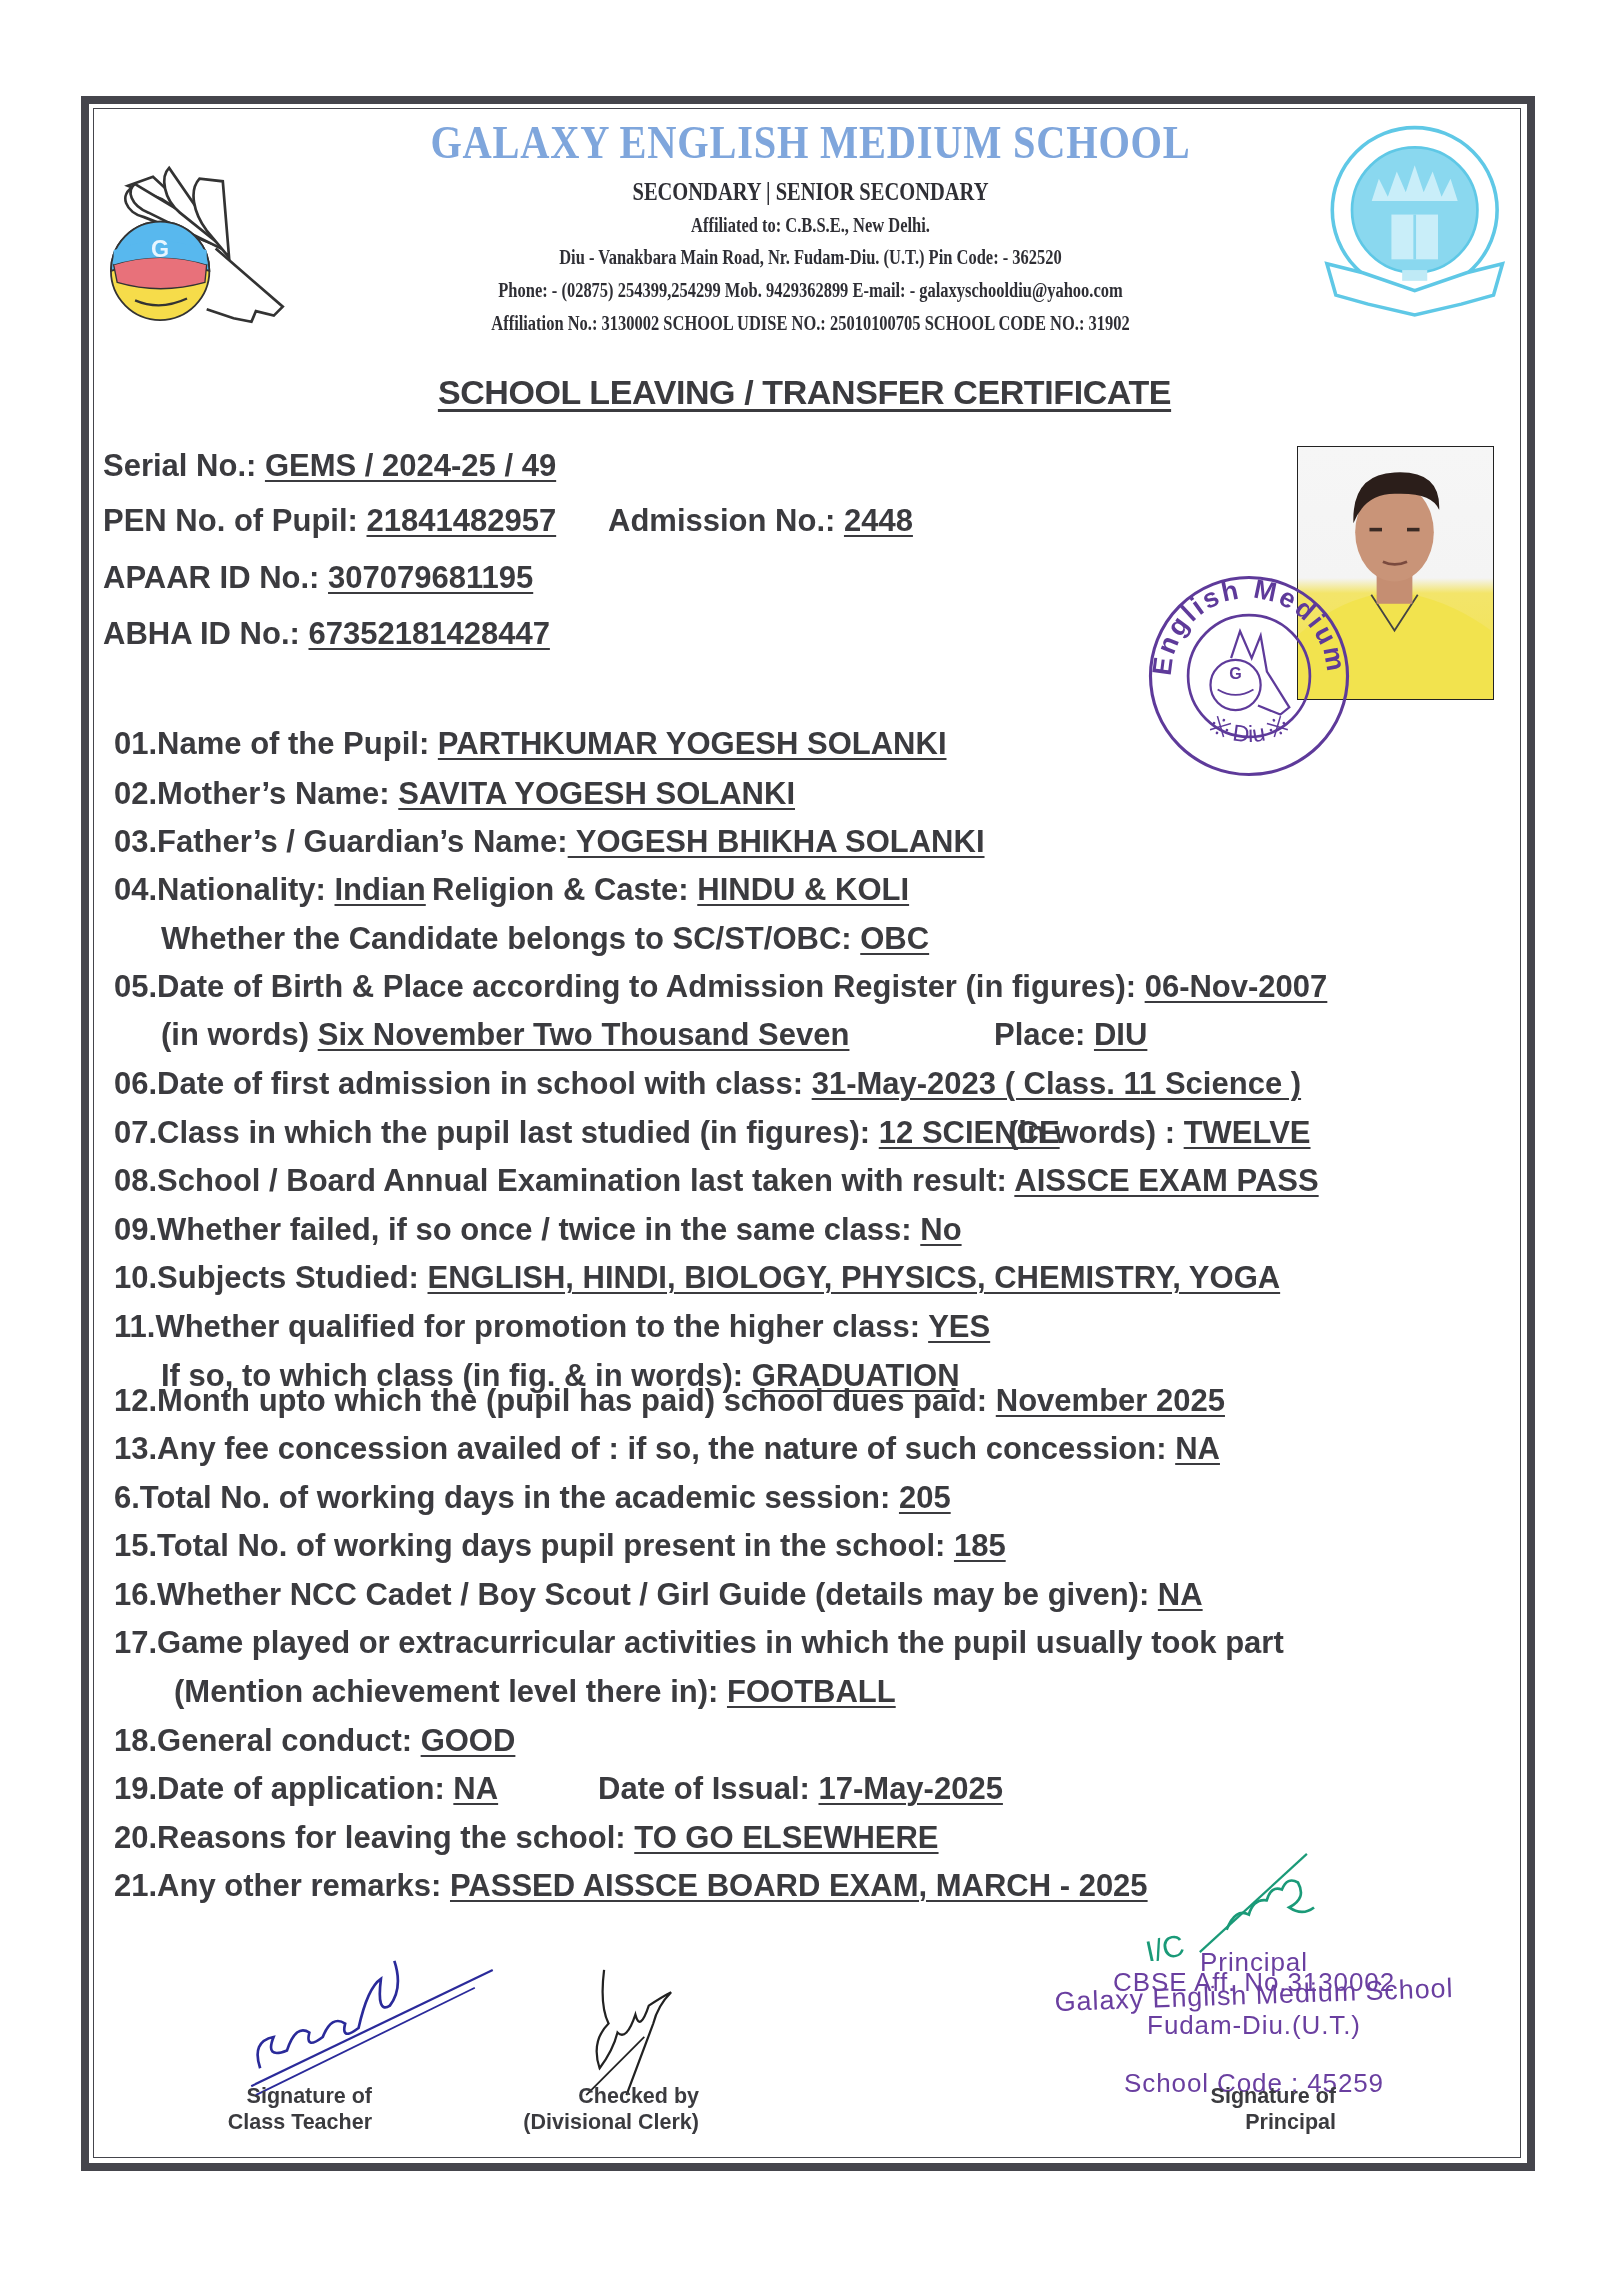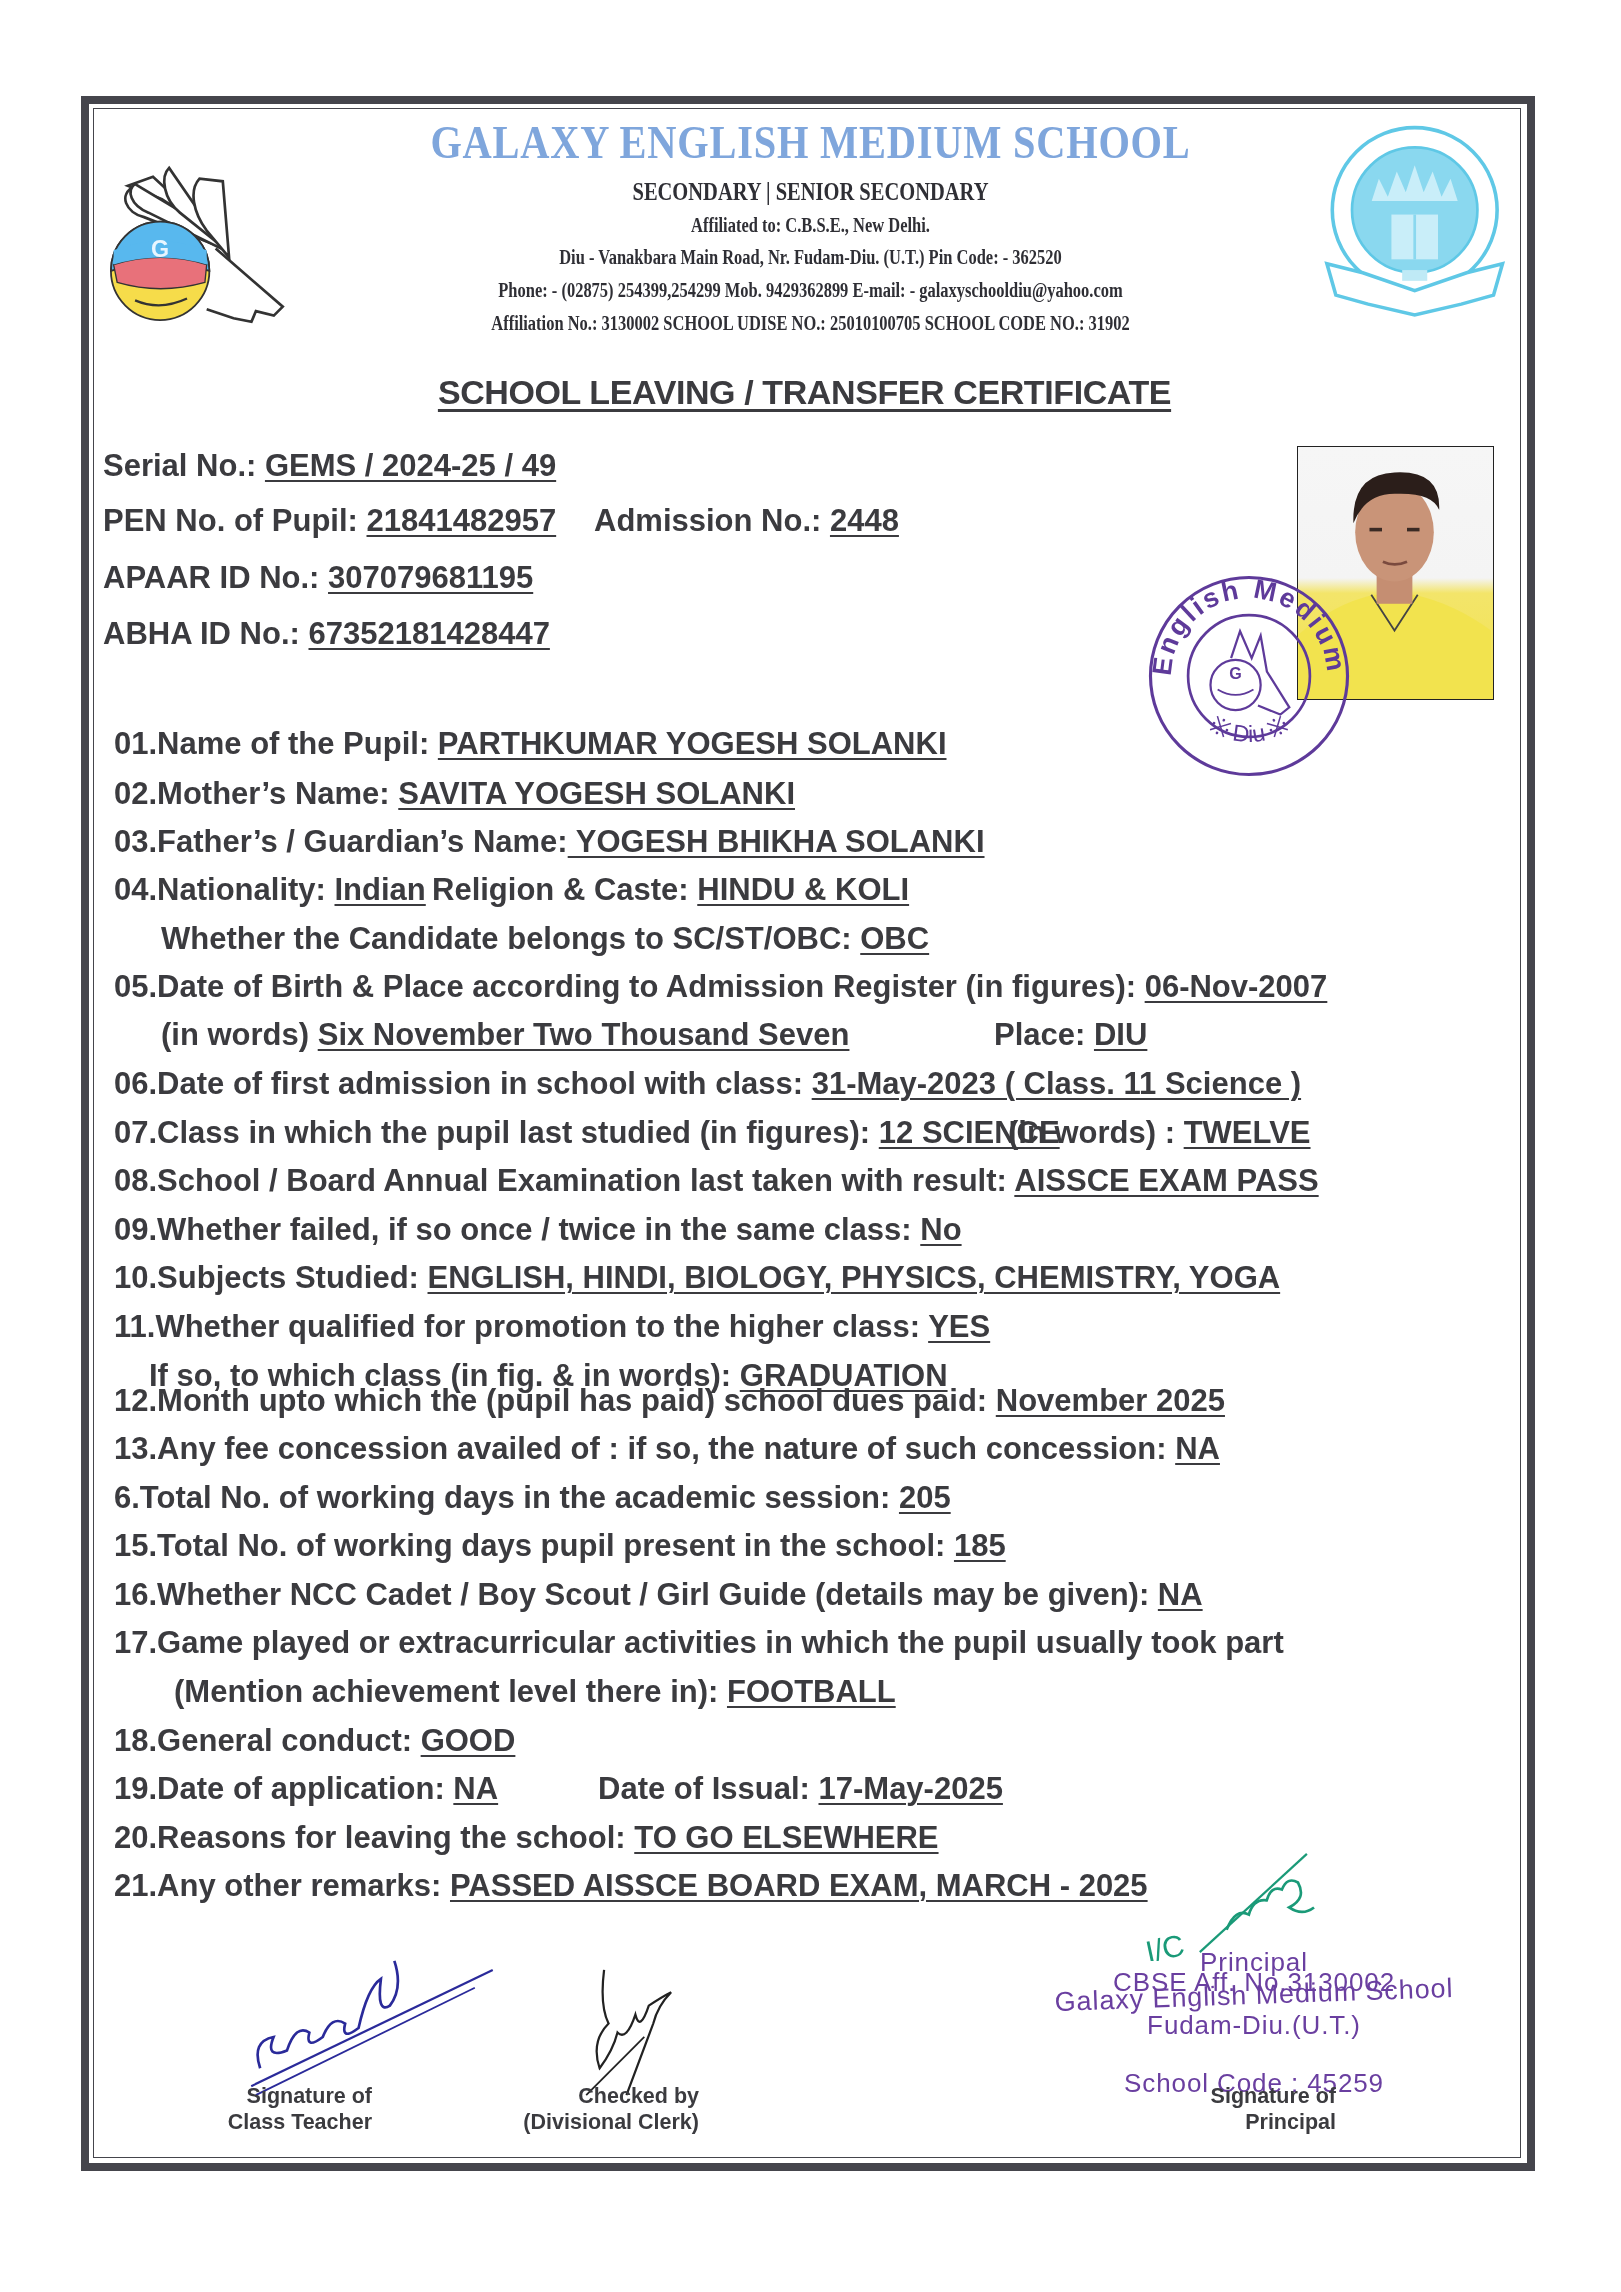--- a/index.html
+++ b/index.html
@@ -56,21 +56,21 @@
 <div class="hdr line" style="top:312px">Affiliation No.: 3130002   SCHOOL UDISE NO.: 25010100705    SCHOOL CODE NO.: 31902</div>
 
 <div class="cert-title">SCHOOL LEAVING / TRANSFER CERTIFICATE</div>
 
 <div class="row" style="left:103px;top:448px">
   <span>Serial No.: </span><span class="v">GEMS / 2024-25 / 49</span>
 </div>
 <div class="row" style="left:103px;top:503px">
   <span>PEN No. of Pupil: </span><span class="v">21841482957</span>
 </div>
-<div class="row" style="left:594px;top:503px">
+<div class="row" style="left:608px;top:503px">
   <span>Admission No.: </span><span class="v">2448</span>
 </div>
 <div class="row" style="left:103px;top:560px">
   <span>APAAR ID No.: </span><span class="v">307079681195</span>
 </div>
 <div class="row" style="left:103px;top:616px">
   <span>ABHA ID No.: </span><span class="v">67352181428447</span>
 </div>
 
 <div class="photo">
@@ -114,21 +114,21 @@
 <div class="row" style="left:114px;top:969px"><span>05.Date of Birth &amp; Place according to Admission Register (in figures): </span><span class="v">06-Nov-2007</span></div>
 <div class="row" style="left:161px;top:1017px"><span>(in words) </span><span class="v">Six November Two Thousand Seven</span></div>
 <div class="row" style="left:994px;top:1017px"><span>Place: </span><span class="v">DIU</span></div>
 <div class="row" style="left:114px;top:1066px"><span>06.Date of first admission in school with class: </span><span class="v">31-May-2023 ( Class. 11 Science )</span></div>
 <div class="row" style="left:114px;top:1115px"><span>07.Class in which the pupil last studied (in figures): </span><span class="v">12 SCIENCE</span></div>
 <div class="row" style="left:1008px;top:1115px"><span>(in words) : </span><span class="v">TWELVE</span></div>
 <div class="row" style="left:114px;top:1163px"><span>08.School / Board Annual Examination last taken with result: </span><span class="v">AISSCE EXAM PASS</span></div>
 <div class="row" style="left:114px;top:1212px"><span>09.Whether failed, if so once / twice in the same class: </span><span class="v">No</span></div>
 <div class="row" style="left:114px;top:1260px"><span>10.Subjects Studied: </span><span class="v">ENGLISH, HINDI, BIOLOGY, PHYSICS, CHEMISTRY, YOGA</span></div>
 <div class="row" style="left:114px;top:1309px"><span>11.Whether qualified for promotion to the higher class: </span><span class="v">YES</span></div>
-<div class="row" style="left:149px;top:1358px"><span>If so, to which class (in fig. &amp; in words): </span><span class="v">GRADUATION</span></div>
+<div class="row" style="left:161px;top:1358px"><span>If so, to which class (in fig. &amp; in words): </span><span class="v">GRADUATION</span></div>
 <div class="row" style="left:114px;top:1383px"><span>12.Month upto which the (pupil has paid) school dues paid: </span><span class="v">November 2025</span></div>
 <div class="row" style="left:114px;top:1431px"><span>13.Any fee concession availed of : if so, the nature of such concession: </span><span class="v">NA</span></div>
 <div class="row" style="left:114px;top:1480px"><span>6.Total No. of working days in the academic session: </span><span class="v">205</span></div>
 <div class="row" style="left:114px;top:1528px"><span>15.Total No. of working days pupil present in the school: </span><span class="v">185</span></div>
 <div class="row" style="left:114px;top:1577px"><span>16.Whether NCC Cadet / Boy Scout / Girl Guide (details may be given): </span><span class="v">NA</span></div>
 <div class="row" style="left:114px;top:1625px"><span>17.Game played or extracurricular activities in which the pupil usually took part</span></div>
 <div class="row" style="left:174px;top:1674px"><span>(Mention achievement level there in): </span><span class="v">FOOTBALL</span></div>
 <div class="row" style="left:114px;top:1723px"><span>18.General conduct: </span><span class="v">GOOD</span></div>
 <div class="row" style="left:114px;top:1771px"><span>19.Date of application: </span><span class="v">NA</span></div>
 <div class="row" style="left:598px;top:1771px"><span>Date of Issual: </span><span class="v">17-May-2025</span></div>

